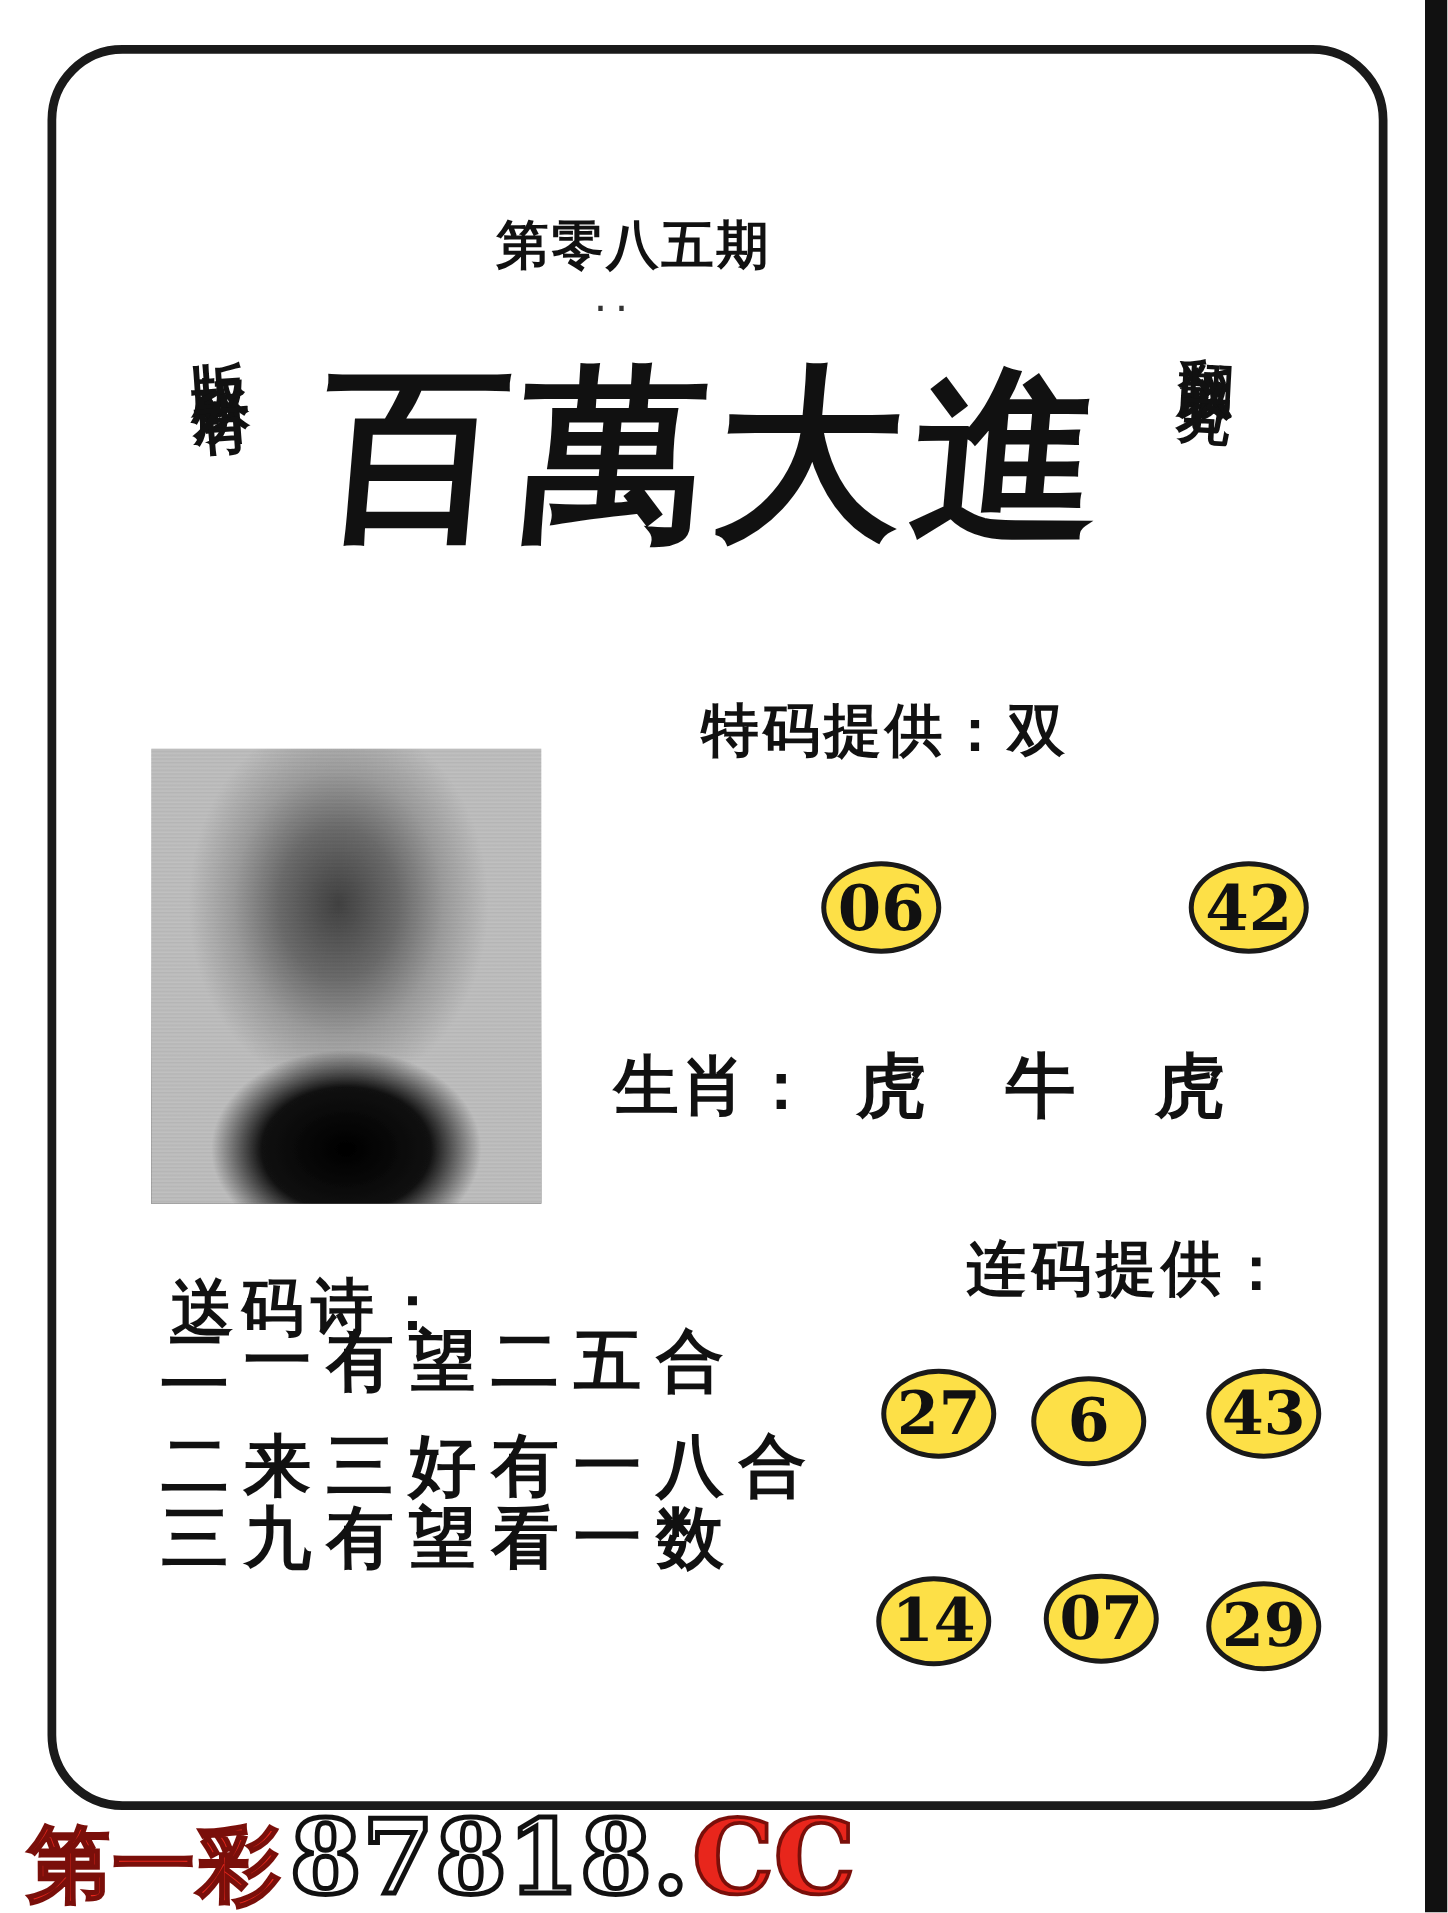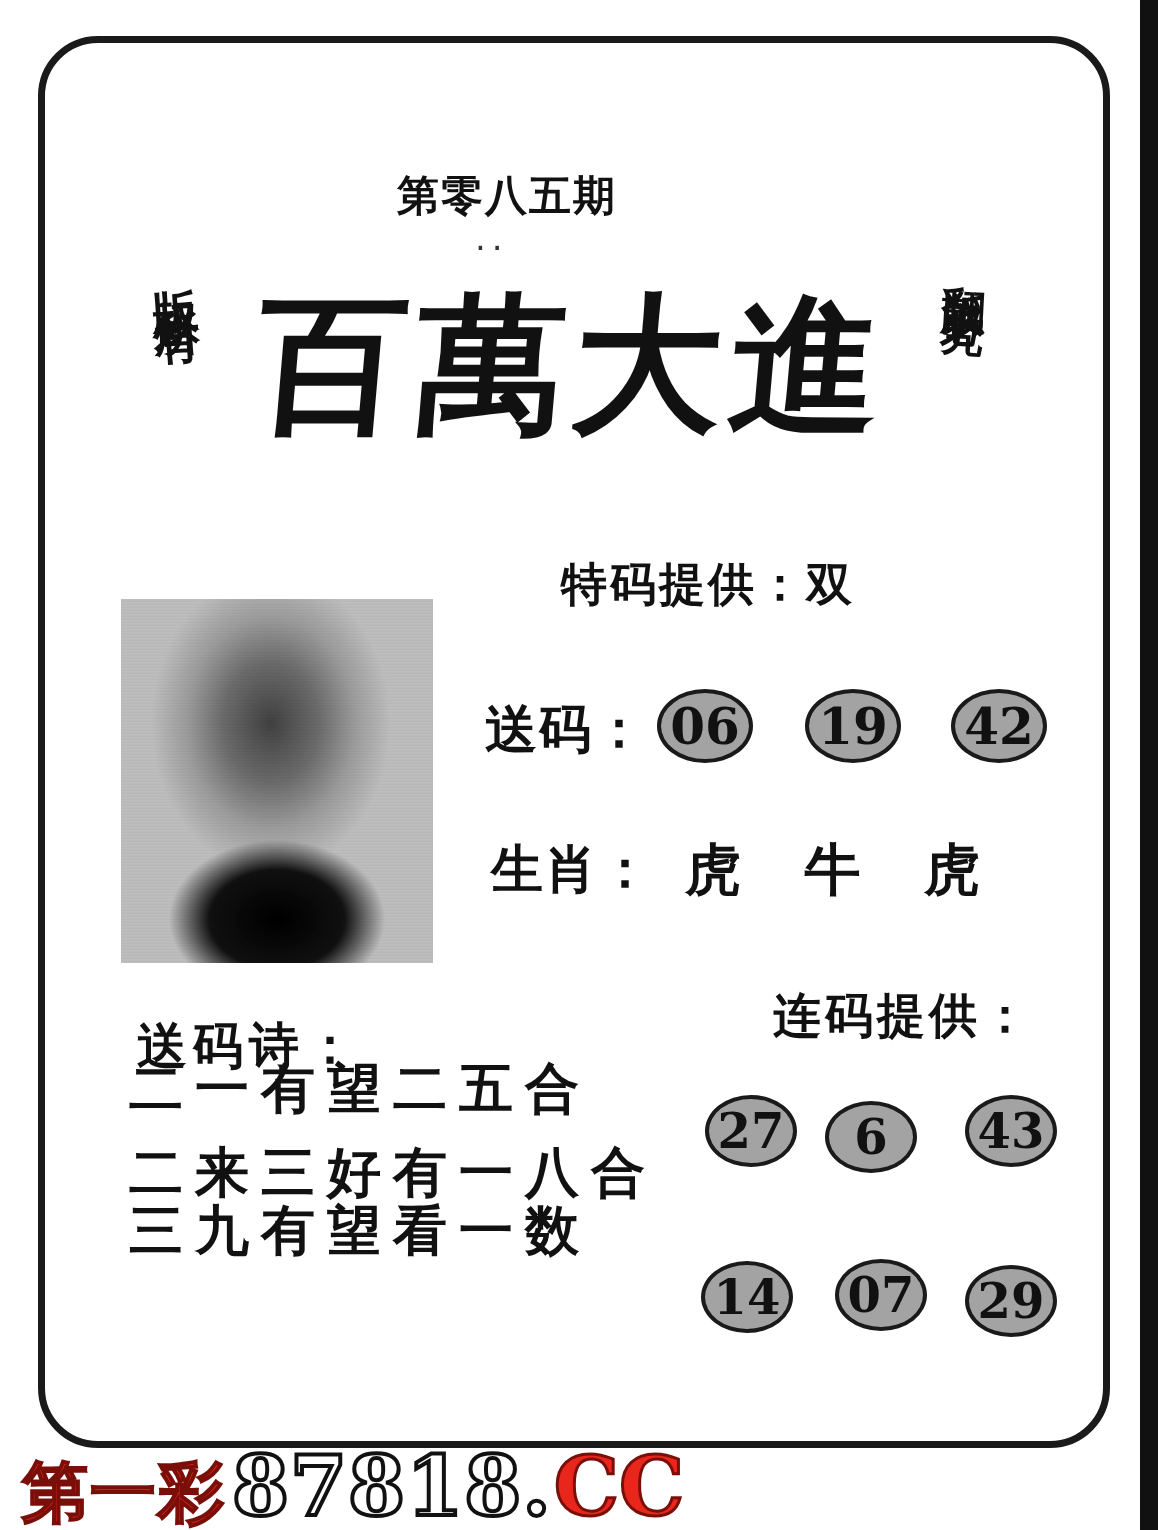--- a/index.html
+++ b/index.html
@@ -135,21 +135,21 @@
   .ball {
     position: absolute;
     border: 4px solid #1a1a1a;
     border-radius: 50%;
     display: flex;
     align-items: center;
     justify-content: center;
     font-family: "DejaVu Serif", serif;
     font-weight: 700;
     color: #111111;
-    background: #a3a3a3;
+    background: #fde047;
     box-sizing: border-box;
   }
   .ball-send {
     width: 96px;
     height: 74px;
     font-size: 50px;
   }
 
   
   #zodiac-label {
@@ -269,23 +269,21 @@
   <div class="txt vertical" id="copyright-right">翻版必究</div>
 
   <div class="txt" id="main-title">百萬大進</div>
 
   <div class="txt" id="special-label">
     <span>特码提供：</span><span>双</span>
   </div>
 
   <div id="portrait"></div>
 
-  <div class="txt" id="send-label">送码：</div>
   <div class="ball ball-send" style="left:612px; top:646px;">06</div>
-  <div class="ball ball-send" style="left:760px; top:646px;">19</div>
   <div class="ball ball-send" style="left:906px; top:646px;">42</div>
 
   <div class="txt" id="zodiac-label">生肖：</div>
   <div class="txt" id="zodiac-values">虎 牛 虎</div>
 
   <div class="txt" id="poem-title">送码诗：</div>
   <div class="txt poem-line" id="poem-line-0">二一有望二五合</div>
   <div class="txt poem-line" id="poem-line-1">二来三好有一八合</div>
   <div class="txt poem-line" id="poem-line-2">三九有望看一数</div>
 

